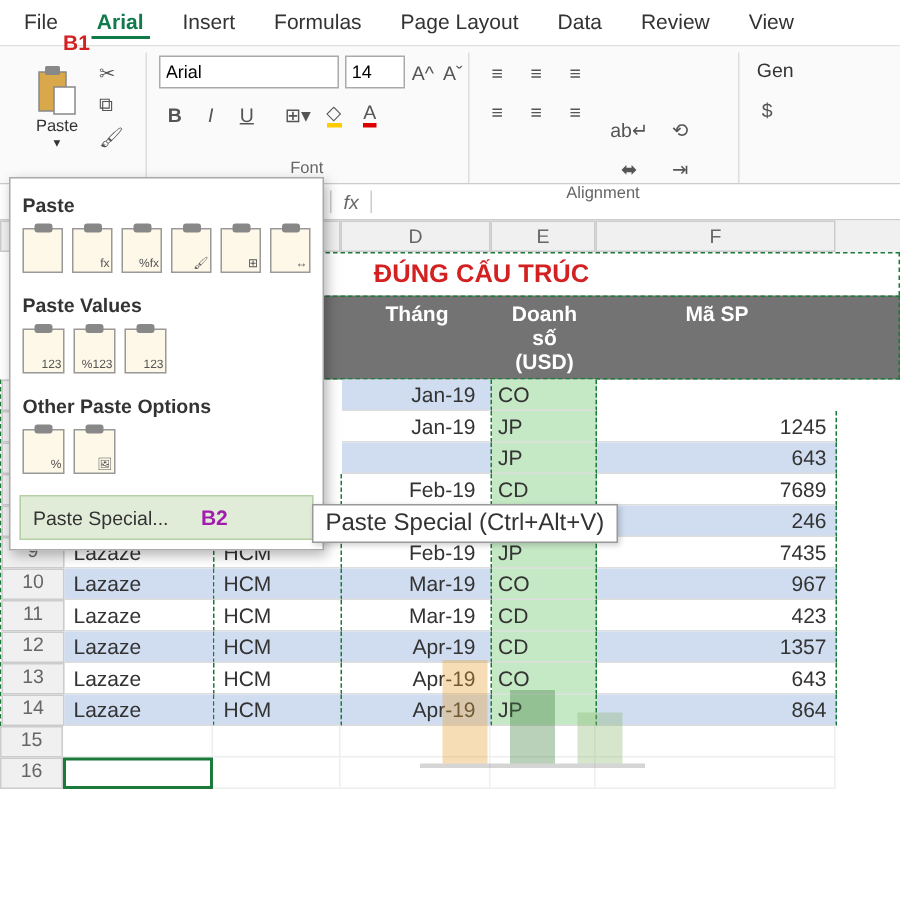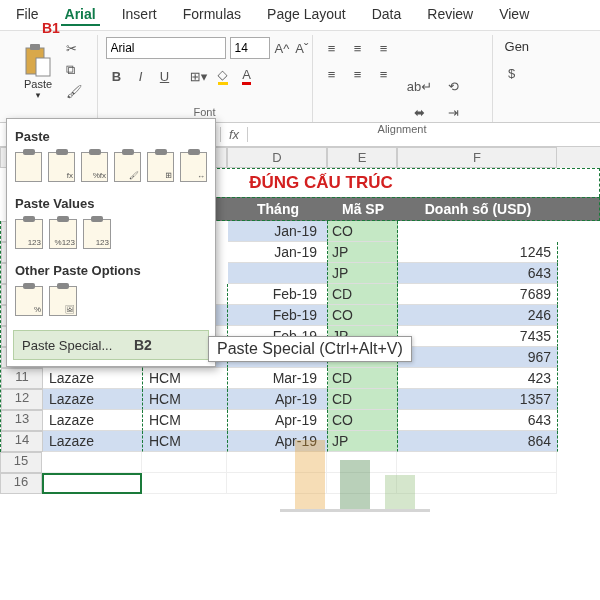--- a/index.html
+++ b/index.html
@@ -57,21 +57,21 @@
 .paste-menu .section-title { font-weight: bold; font-size: 13px; padding: 4px 2px; }
 .paste-menu .icon-row { display: flex; gap: 6px; padding: 4px 2px 10px; }
 .paste-menu .picon { width: 28px; height: 30px; border: 1px solid #999; background: #fdf8e8; cursor: pointer; position: relative; }
 .paste-menu .picon::before { content: ''; position: absolute; top: -4px; left: 7px; width: 12px; height: 6px; background: #888; border-radius: 2px; }
 .paste-menu .picon .sub { position: absolute; bottom: 1px; right: 1px; font-size: 8px; color: #555; }
 .paste-menu .special { padding: 6px 8px; cursor: pointer; background: #e0ecd8; font-size: 13px; border: 1px solid #b5d0a5; margin-top: 4px; }
 
 .tooltip { position: absolute; top: 336px; left: 208px; background: #fff; border: 1px solid #999; padding: 3px 8px; font-size: 16px; z-index: 60; box-shadow: 1px 1px 4px rgba(0,0,0,0.2); }
 
 .b1 { position: absolute; top: 20px; left: 42px; color: #d32020; font-weight: bold; font-size: 14px; z-index: 55; }
-.b2 { position: absolute; color: #404040; font-weight: bold; font-size: 14px; z-index: 55; }
+.b2 { position: absolute; color: #a21caf; font-weight: bold; font-size: 14px; z-index: 55; }
 
 .empty-row { display: grid; grid-template-columns: 42px 100px 85px 100px 70px 160px; }
 .empty-row .rh { background: #f0f0f0; border: 1px solid #ccc; text-align: center; color: #666; font-size: 13px; }
 .empty-row .cell { padding: 2px 6px; border-right: 1px solid #eee; border-bottom: 1px solid #eee; height: 21px; }
 .empty-row.sel .cell:nth-child(2) { border: 2px solid #1a7a3a; }
 
 .watermark { position: absolute; top: 430px; left: 280px; width: 180px; height: 90px; opacity: 0.35; z-index: 5; pointer-events: none; }
 .wbar { position: absolute; bottom: 10px; width: 30px; }
 .wb1 { left: 15px; height: 70px; background: #e8a030; }
 .wb2 { left: 60px; height: 50px; background: #3a7a3a; }
@@ -178,22 +178,22 @@
       <div></div>
     <div>D</div>
     <div>E</div>
     <div>F</div>
   </div>
   <div class="title-row">ĐÚNG CẤU TRÚC</div>
   <div class="header-row">
     <div>ực</div>
     <div></div>
     <div>Tháng</div>
+    <div>Doanh số (USD)</div>
     <div>Mã SP</div>
-    <div>Doanh số (USD)</div>
   </div>
   <div class="data-area" id="rows">
       <div class="data-row striped top">
         <div class="rh"></div>
         <div class="cell"></div>
         <div class="cell"></div>
         <div class="cell month">Jan-19</div>
         <div class="cell sp">CO</div>
       </div>
       <div class="data-row top">

